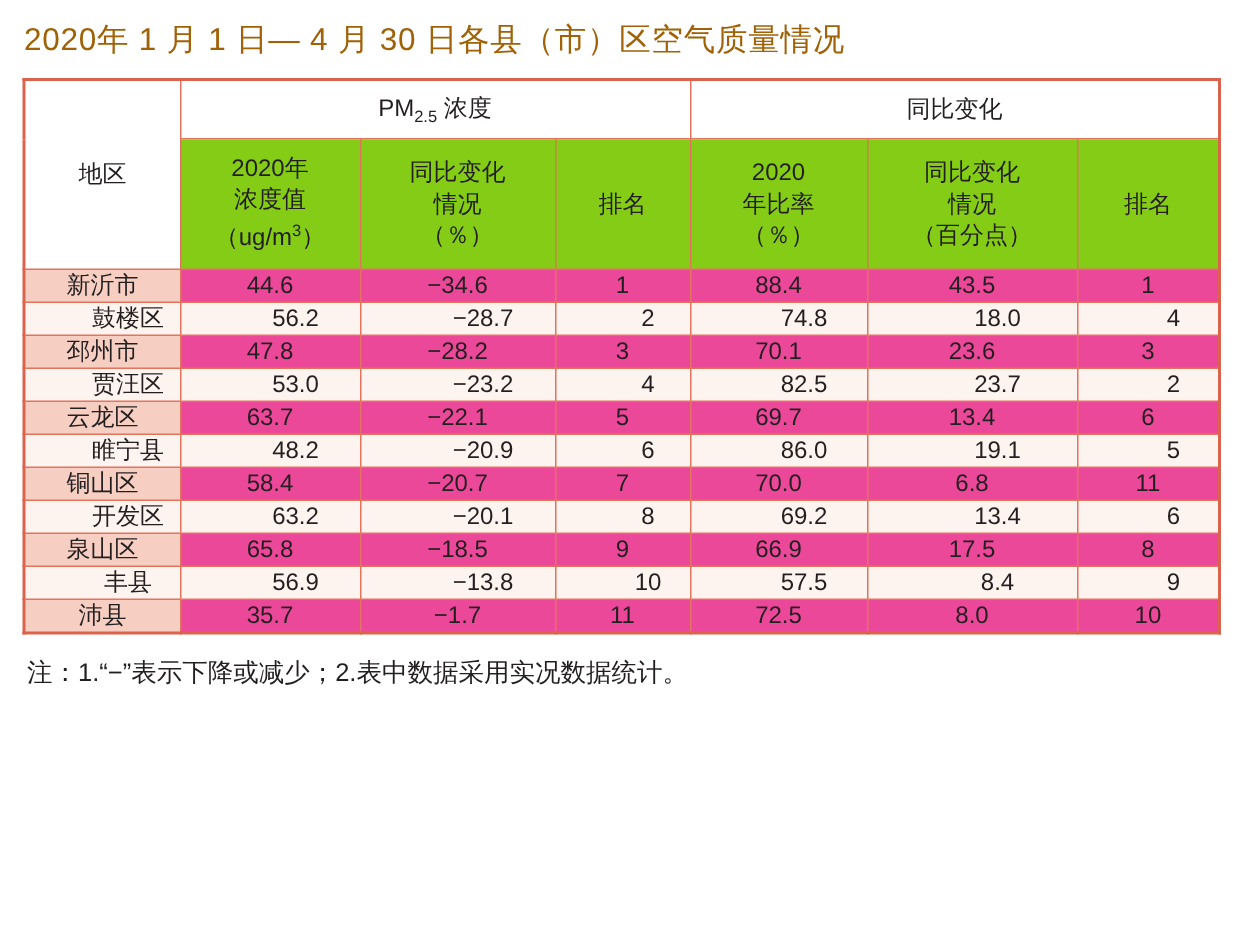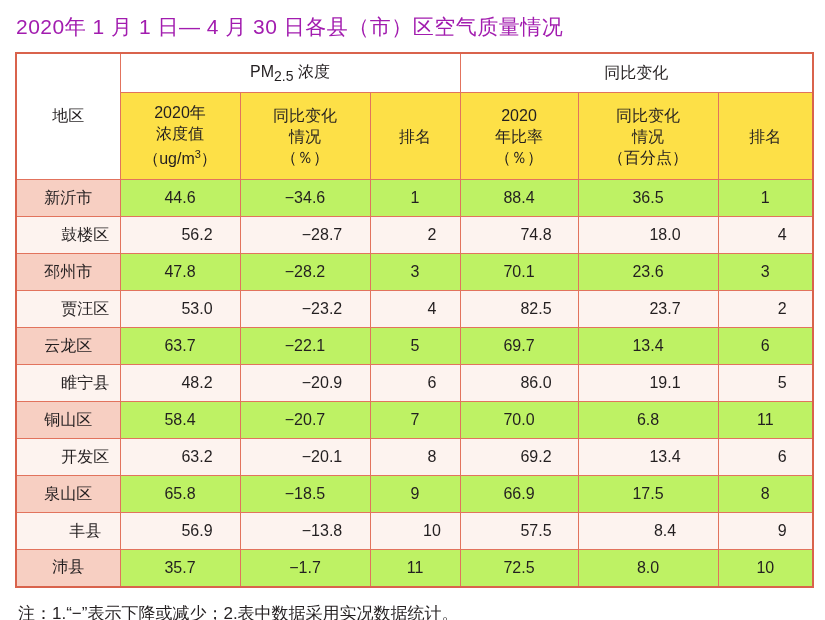--- a/index.html
+++ b/index.html
@@ -18,21 +18,21 @@
     position: relative;
     width: 825px;
     height: 620px;
     box-sizing: border-box;
     padding: 10px 14px 0 14px;
   }
   .title {
     font-size: 21px;
     line-height: 30px;
     letter-spacing: 0.5px;
-    color: #a21caf;
+    color: #a16207;
     margin: 2px 0 10px 2px;
     white-space: nowrap;
   }
   table.data {
     border-collapse: collapse;
     width: 797px;
     table-layout: fixed;
     margin-left: 1px;
   }
   table.data td, table.data th {
@@ -50,46 +50,46 @@
   }
   .hdr-top td {
     height: 38px;
     font-size: 18px;
     background: #ffffff;
   }
   .hdr-sub td {
     height: 86px;
     font-size: 16px;
     line-height: 21px;
-    background: #fde047;
+    background: #84cc16;
   }
   .cell-multi {
     display: block;
     line-height: 21px;
   }
   tbody tr {
-    height: 37px;
+    height: 22px;
   }
   tbody tr.odd td {
-    background: #bef264;
+    background: #ec4899;
   }
   tbody tr.even td {
     background: #fdf3ef;
     padding-left: 34px;
   }
   tbody td.region {
     background: inherit;
   }
   tbody tr.odd td.region { background: #f7cfc2; }
   tbody tr.even td.region { background: #fdf3ef; }
   tbody td {
     font-size: 16px;
   }
   .sub {
-    font-size: 14px;
+    font-size: 11px;
     vertical-align: sub;
   }
   .sup {
     font-size: 11px;
     vertical-align: super;
   }
   .note {
     font-size: 17px;
     line-height: 24px;
     margin: 14px 0 0 4px;
@@ -154,21 +154,21 @@
         <td>排名</td>
       </tr>
     </thead>
     <tbody id="tbody">
         <tr class="odd">
           <td class="region">新沂市</td>
           <td>44.6</td>
           <td>−34.6</td>
           <td>1</td>
           <td>88.4</td>
-          <td>36.5</td>
+          <td>43.5</td>
           <td>1</td>
         </tr>
         <tr class="even">
           <td class="region">鼓楼区</td>
           <td>56.2</td>
           <td>−28.7</td>
           <td>2</td>
           <td>74.8</td>
           <td>18.0</td>
           <td>4</td>

